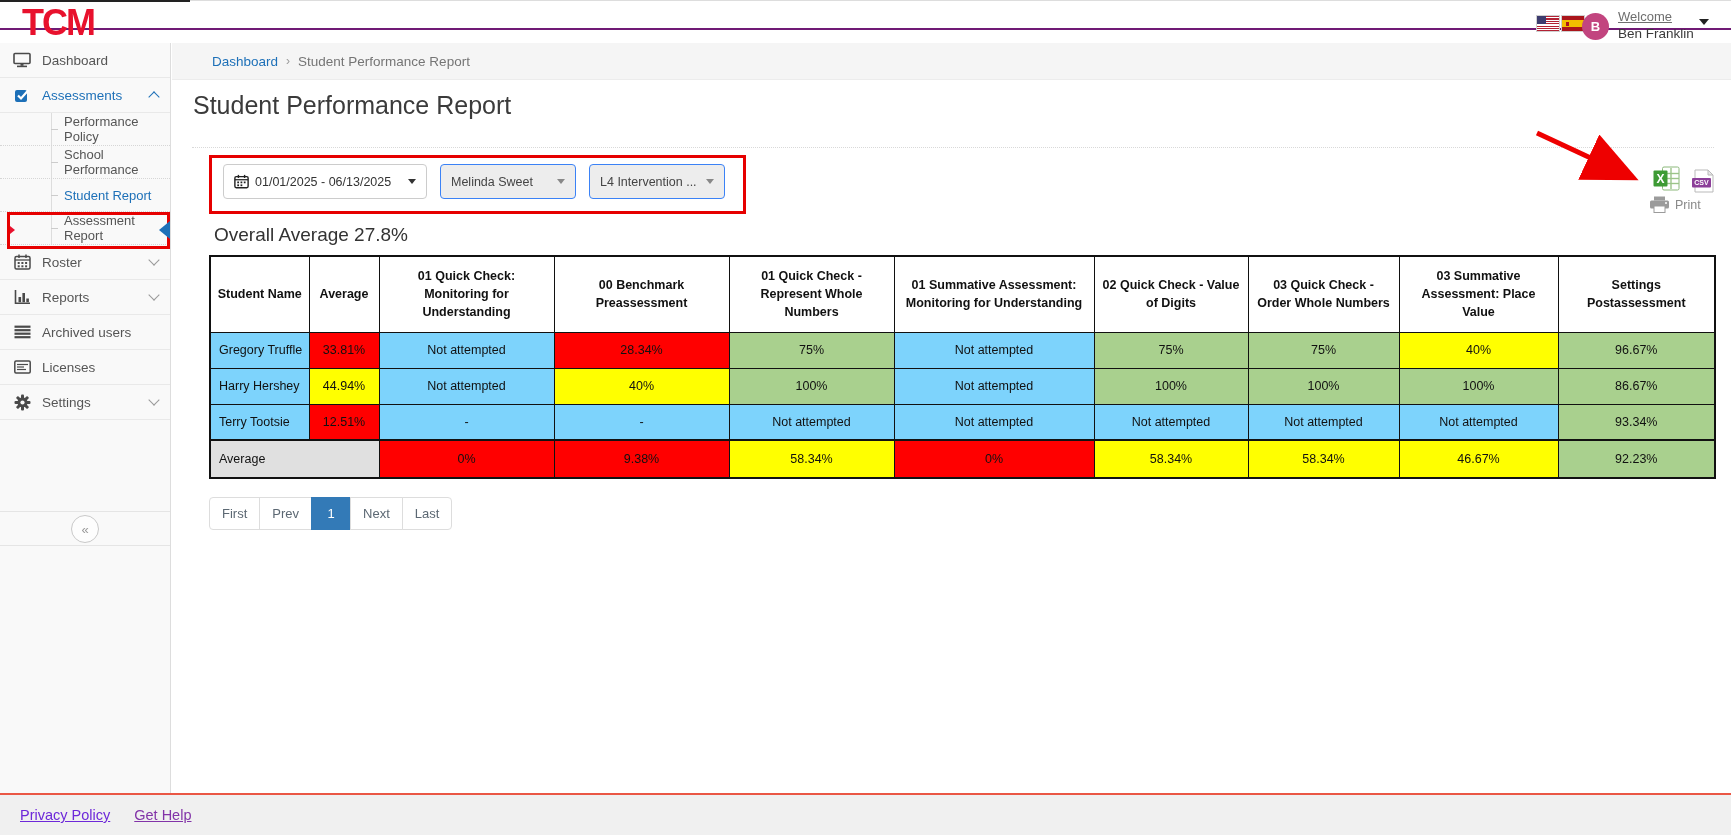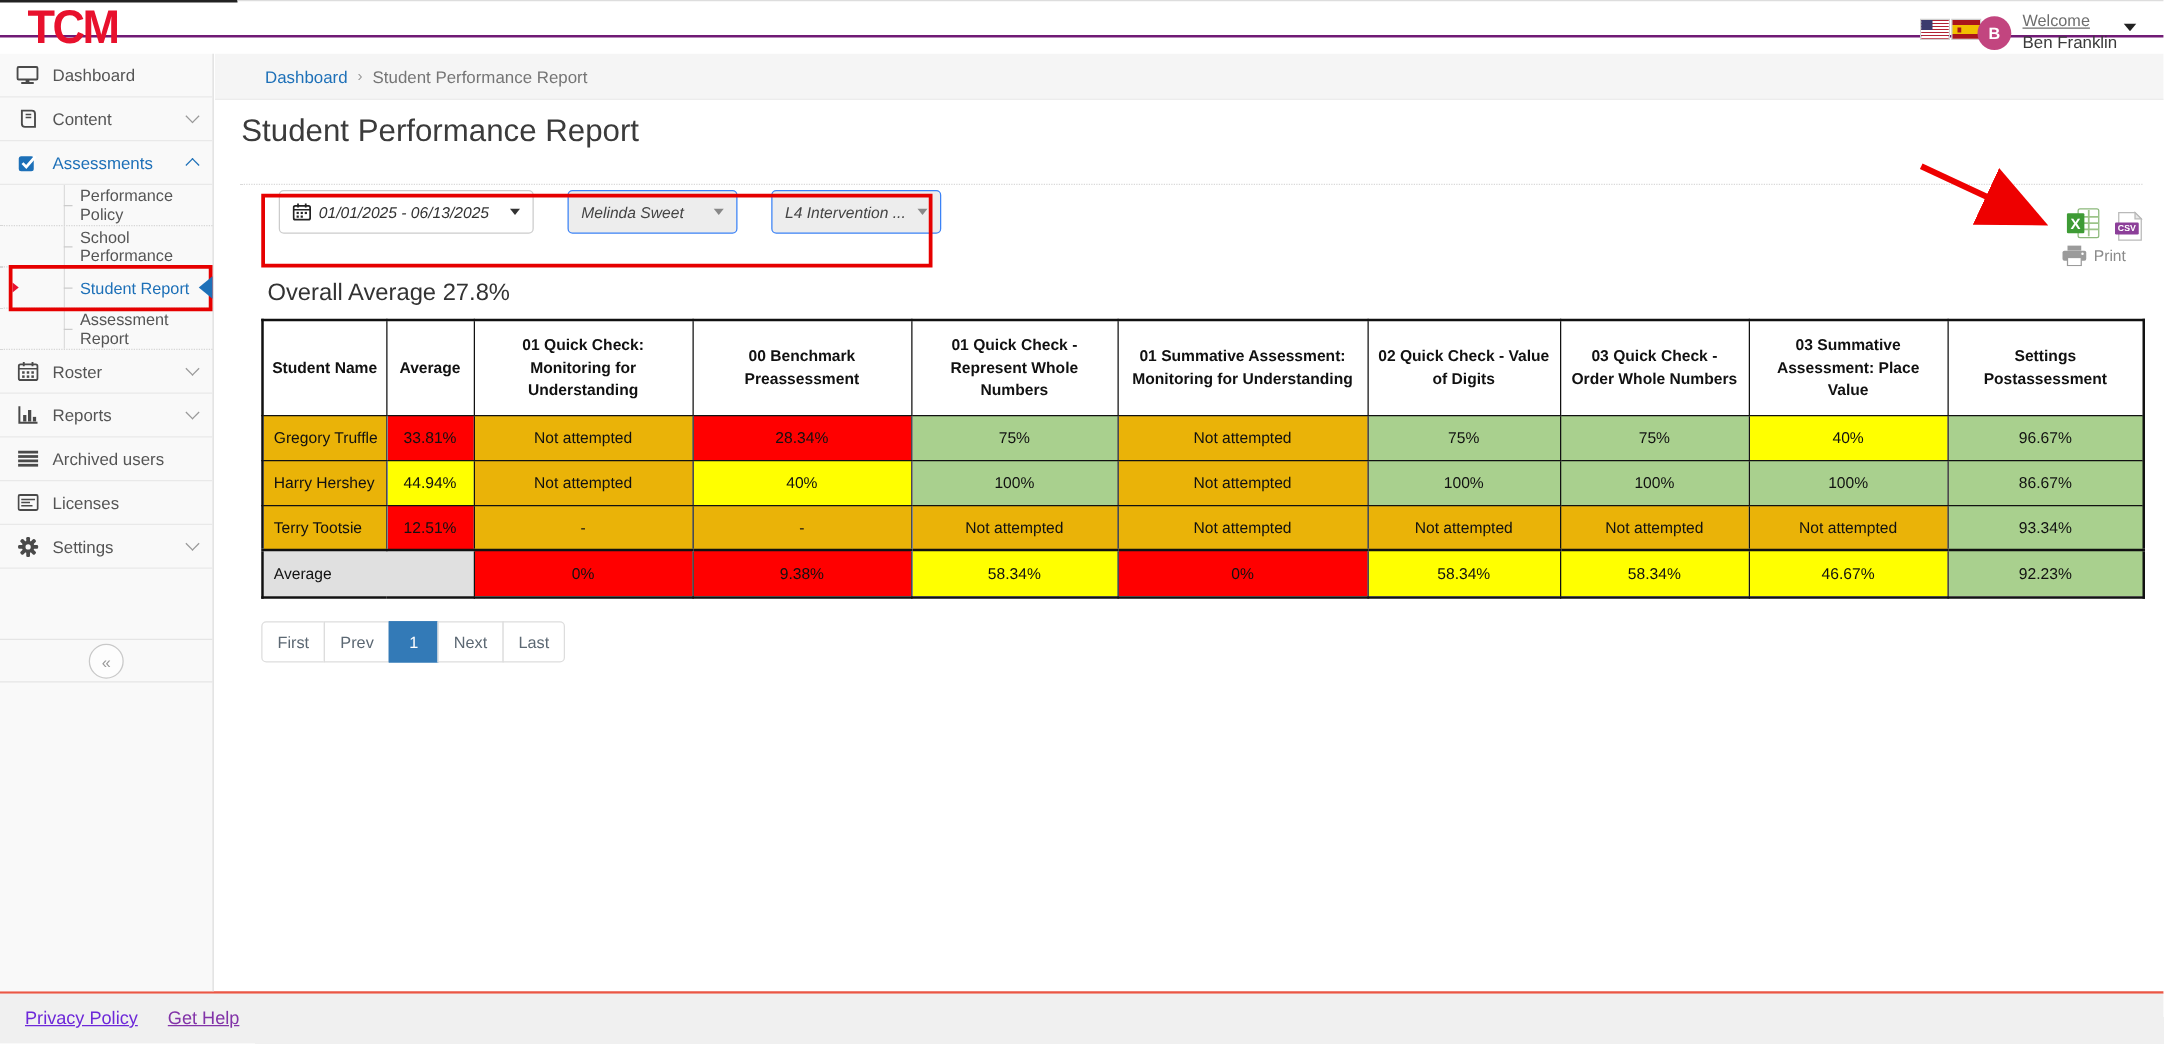--- a/index.html
+++ b/index.html
@@ -43,21 +43,21 @@
   
   .breadcrumb { position:absolute; left:172px; top:43px; width:1559px; height:37px; background:#f5f5f5; border-bottom:1px solid #ececec; display:flex; align-items:center; padding-left:40px; font-size:13.5px; }
   .crumb-home { color:#1d70b8; cursor:pointer; }
   .crumb-sep { color:#9a9a9a; margin:0 8px; font-size:12px; }
   .crumb-current { color:#757575; }
 
   
   .page-title { position:absolute; left:193px; top:91px; font-size:25px; color:#3b3b3b; font-weight:400; }
   .dotted-divider { position:absolute; left:192px; top:147px; width:1522px; border-top:1px dotted #d9d9d9; }
 
-  .filters { position:absolute; left:223px; top:152px; display:flex; gap:27px; z-index:3;font-style:italic; }
+  .filters { position:absolute; left:223px; top:164px; display:flex; gap:13px; z-index:3; }
   .date-btn { width:204px; height:35px; background:#fff; border:1px solid #ccc; border-radius:4px; display:flex; align-items:center; gap:6px; padding:0 10px; font-size:12.5px; color:#333; cursor:pointer; }
   .caret-down { width:0; height:0; border-left:4.5px solid transparent; border-right:4.5px solid transparent; border-top:5.5px solid #333; margin-left:auto; }
   .select-box { width:136px; height:35px; background:#ededed; border:1px solid #3b82f6; border-radius:4px; display:flex; align-items:center; padding:0 10px; font-size:12.5px; color:#444; cursor:pointer; }
   .select-box .caret-down { border-top-color:#888; }
 
   .ann-filter-box { position:absolute; left:209px; top:155px; width:537px; height:59px; border:3px solid #e60000; z-index:4; pointer-events:none; }
   .ann-sidebar-box { position:absolute; left:7px; top:212px; width:163px; height:37px; border:3px solid #e60000; z-index:20; pointer-events:none; }
   .ann-blue-tri { position:absolute; left:159px; top:221px; width:0; height:0; border-top:9px solid transparent; border-bottom:9px solid transparent; border-right:11px solid #1d70b8; z-index:21; }
   .ann-red-caret { position:absolute; left:10px; top:226px; width:0; height:0; border-top:4px solid transparent; border-bottom:4px solid transparent; border-left:5px solid #e8112d; z-index:21; }
   .red-arrow { position:absolute; left:1521px; top:121px; z-index:30; pointer-events:none; }
@@ -75,21 +75,21 @@
   .report-table th, .report-table td { border:1px solid #111; font-size:12.5px; color:#111; text-align:center; vertical-align:middle; padding:2px 6px; overflow:hidden; }
   .report-table th { height:76px; font-weight:bold; background:#fff; line-height:1.45; }
   .report-table tbody tr { height:36px; }
   .report-table tr.summary { height:38px; }
   .report-table tr.summary td { border-top:2px solid #111; }
   .report-table td.name-cell { text-align:left; padding-left:8px; }
   .c-red { background:#ff0000; }
   .c-yellow { background:#ffff00; }
   .c-green { background:#a9d08e; }
   .c-gray { background:#e0e0e0; }
-  .c-white { background:#eab308; }
+  .c-white { background:#7dd3fc; }
 
   
   .pagination { position:absolute; left:209px; top:497px; display:flex; }
   .page-btn { min-width:40px; height:33px; padding:0 12px; background:#fff; border:1px solid #ddd; color:#5c6873; font-size:13px; display:flex; align-items:center; justify-content:center; margin-left:-1px; cursor:pointer; font-family:inherit; }
   .page-btn:first-child { border-radius:4px 0 0 4px; margin-left:0; }
   .page-btn:last-child { border-radius:0 4px 4px 0; }
   .page-btn.active { background:#337ab7; border-color:#337ab7; color:#fff; }
 
   
   .footer-line { position:absolute; left:0; top:793px; width:100%; height:2px; background:#ea5745; }
@@ -123,30 +123,20 @@
   <div class="sidebar">
     <div class="side-item">
       <span class="icon">
         <svg width="18" height="16" viewBox="0 0 18 16">
             <rect x="1" y="1.5" width="16" height="10" rx="1" fill="none" stroke="#4a4a4a" stroke-width="1.6"></rect>
             <rect x="7.5" y="11.5" width="3" height="2.3" fill="#4a4a4a"></rect>
             <rect x="4" y="13.6" width="10" height="1.6" fill="#4a4a4a"></rect>
           </svg>
       </span>
       <span>Dashboard</span>
-    </div>
-    <div class="side-item">
-      <span class="icon">
-        <svg width="17" height="16" viewBox="0 0 17 16">
-            <path d="M3.5 1.5 h8 a2.5 2.5 0 0 1 2.5 2.5 V14.5 H6 a2.5 2.5 0 0 1 -2.5 -2.5 Z" fill="none" stroke="#4a4a4a" stroke-width="1.5"></path>
-            <path d="M6.5 4.5 h4.5 M6.5 7 h4.5" stroke="#4a4a4a" stroke-width="1.2" fill="none"></path>
-          </svg>
-      </span>
-      <span>Content</span>
-      <span class="chev"></span>
     </div>
     <div class="side-item active">
       <span class="icon">
         <svg width="17" height="16" viewBox="0 0 17 16">
             <rect x="1" y="3" width="12" height="12" rx="2" fill="#1d70b8"></rect>
             <path d="M4 8.5 l3 3 L14.5 3" fill="none" stroke="#fff" stroke-width="2.2"></path>
           </svg>
       </span>
       <span>Assessments</span>
       <span class="chev up"></span>

